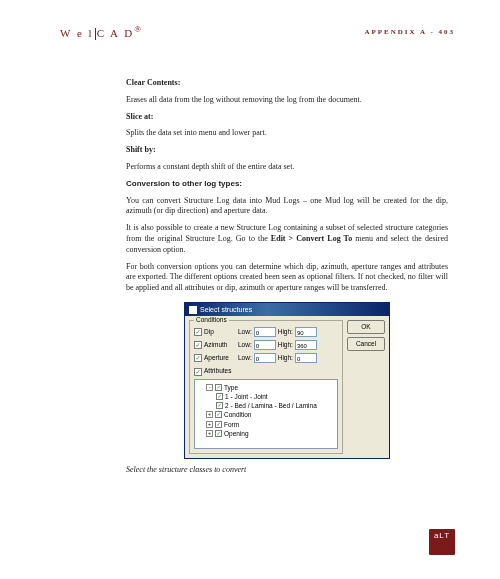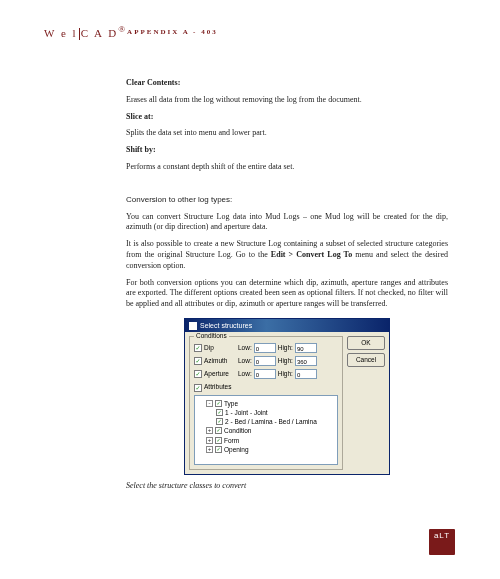--- a/index.html
+++ b/index.html
@@ -1,24 +1,24 @@
 <!DOCTYPE html>
 <html><head>
 <meta charset="utf-8">
 <style>
   * { box-sizing: border-box; margin: 0; padding: 0; }
   body { width: 500px; height: 579px; background: #fff; font-family: Georgia, 'Times New Roman', serif; font-size: 9px; color: #222; position: relative; }
-  .header { position: absolute; top: 24px; left: 44px; right: 45px; display: flex; align-items: center; }
+  .header { position: absolute; top: 24px; left: 60px; right: 45px; display: flex; justify-content: space-between; align-items: center; }
   .logo { font-family: Georgia, serif; font-size: 11px; letter-spacing: 2px; color: #7a1a1a; }
   .logo .bar { display: inline-block; width: 1px; height: 12px; background: #7a1a1a; vertical-align: middle; margin: 0 1px; }
   .page-ref { font-size: 7px; letter-spacing: 2px; color: #7a1a1a; font-weight: bold; }
   .content { position: absolute; top: 78px; left: 126px; right: 52px; line-height: 1.35; }
   .content p { margin-bottom: 6px; text-align: justify; font-size: 8px; }
   .content .heading { font-weight: bold; font-size: 8px; }
-  .content .section { font-weight: normal; font-size: 8px; margin-top: 22px; margin-bottom: 6px; font-family: Arial, sans-serif; }
+  .content .section { font-weight: bold; font-size: 8px; margin-top: 6px; margin-bottom: 6px; font-family: Arial, sans-serif; }
   .inline-bold { font-weight: bold; }
   .dialog-wrap { margin-top: 8px; display: flex; justify-content: center; }
   .dialog { width: 206px; background: #ece9d8; border: 1px solid #0a246a; font-family: Tahoma, Arial, sans-serif; font-size: 7px; color: #000; }
   .titlebar { background: linear-gradient(to right, #0a246a, #3b6ea5 40%, #0a246a); color: #fff; padding: 2px 4px; display: flex; align-items: center; gap: 3px; }
   .titlebar-icon { width: 8px; height: 8px; background: #fff; border: 1px solid #fff; }
   .dialog-body { padding: 4px; display: flex; gap: 4px; }
   .fieldset { border: 1px solid #aca899; padding: 6px 4px 4px 4px; position: relative; flex: 1; }
   .fieldset-label { position: absolute; top: -5px; left: 4px; background: #ece9d8; padding: 0 2px; font-size: 6.5px; }
   .cond-row { display: flex; align-items: center; gap: 2px; margin-bottom: 3px; }
   .chk { width: 8px; height: 8px; border: 1px solid #7a7a7a; background: #fff; display: inline-flex; align-items: center; justify-content: center; font-size: 6px; color: #1a8a1a; line-height: 1; }

